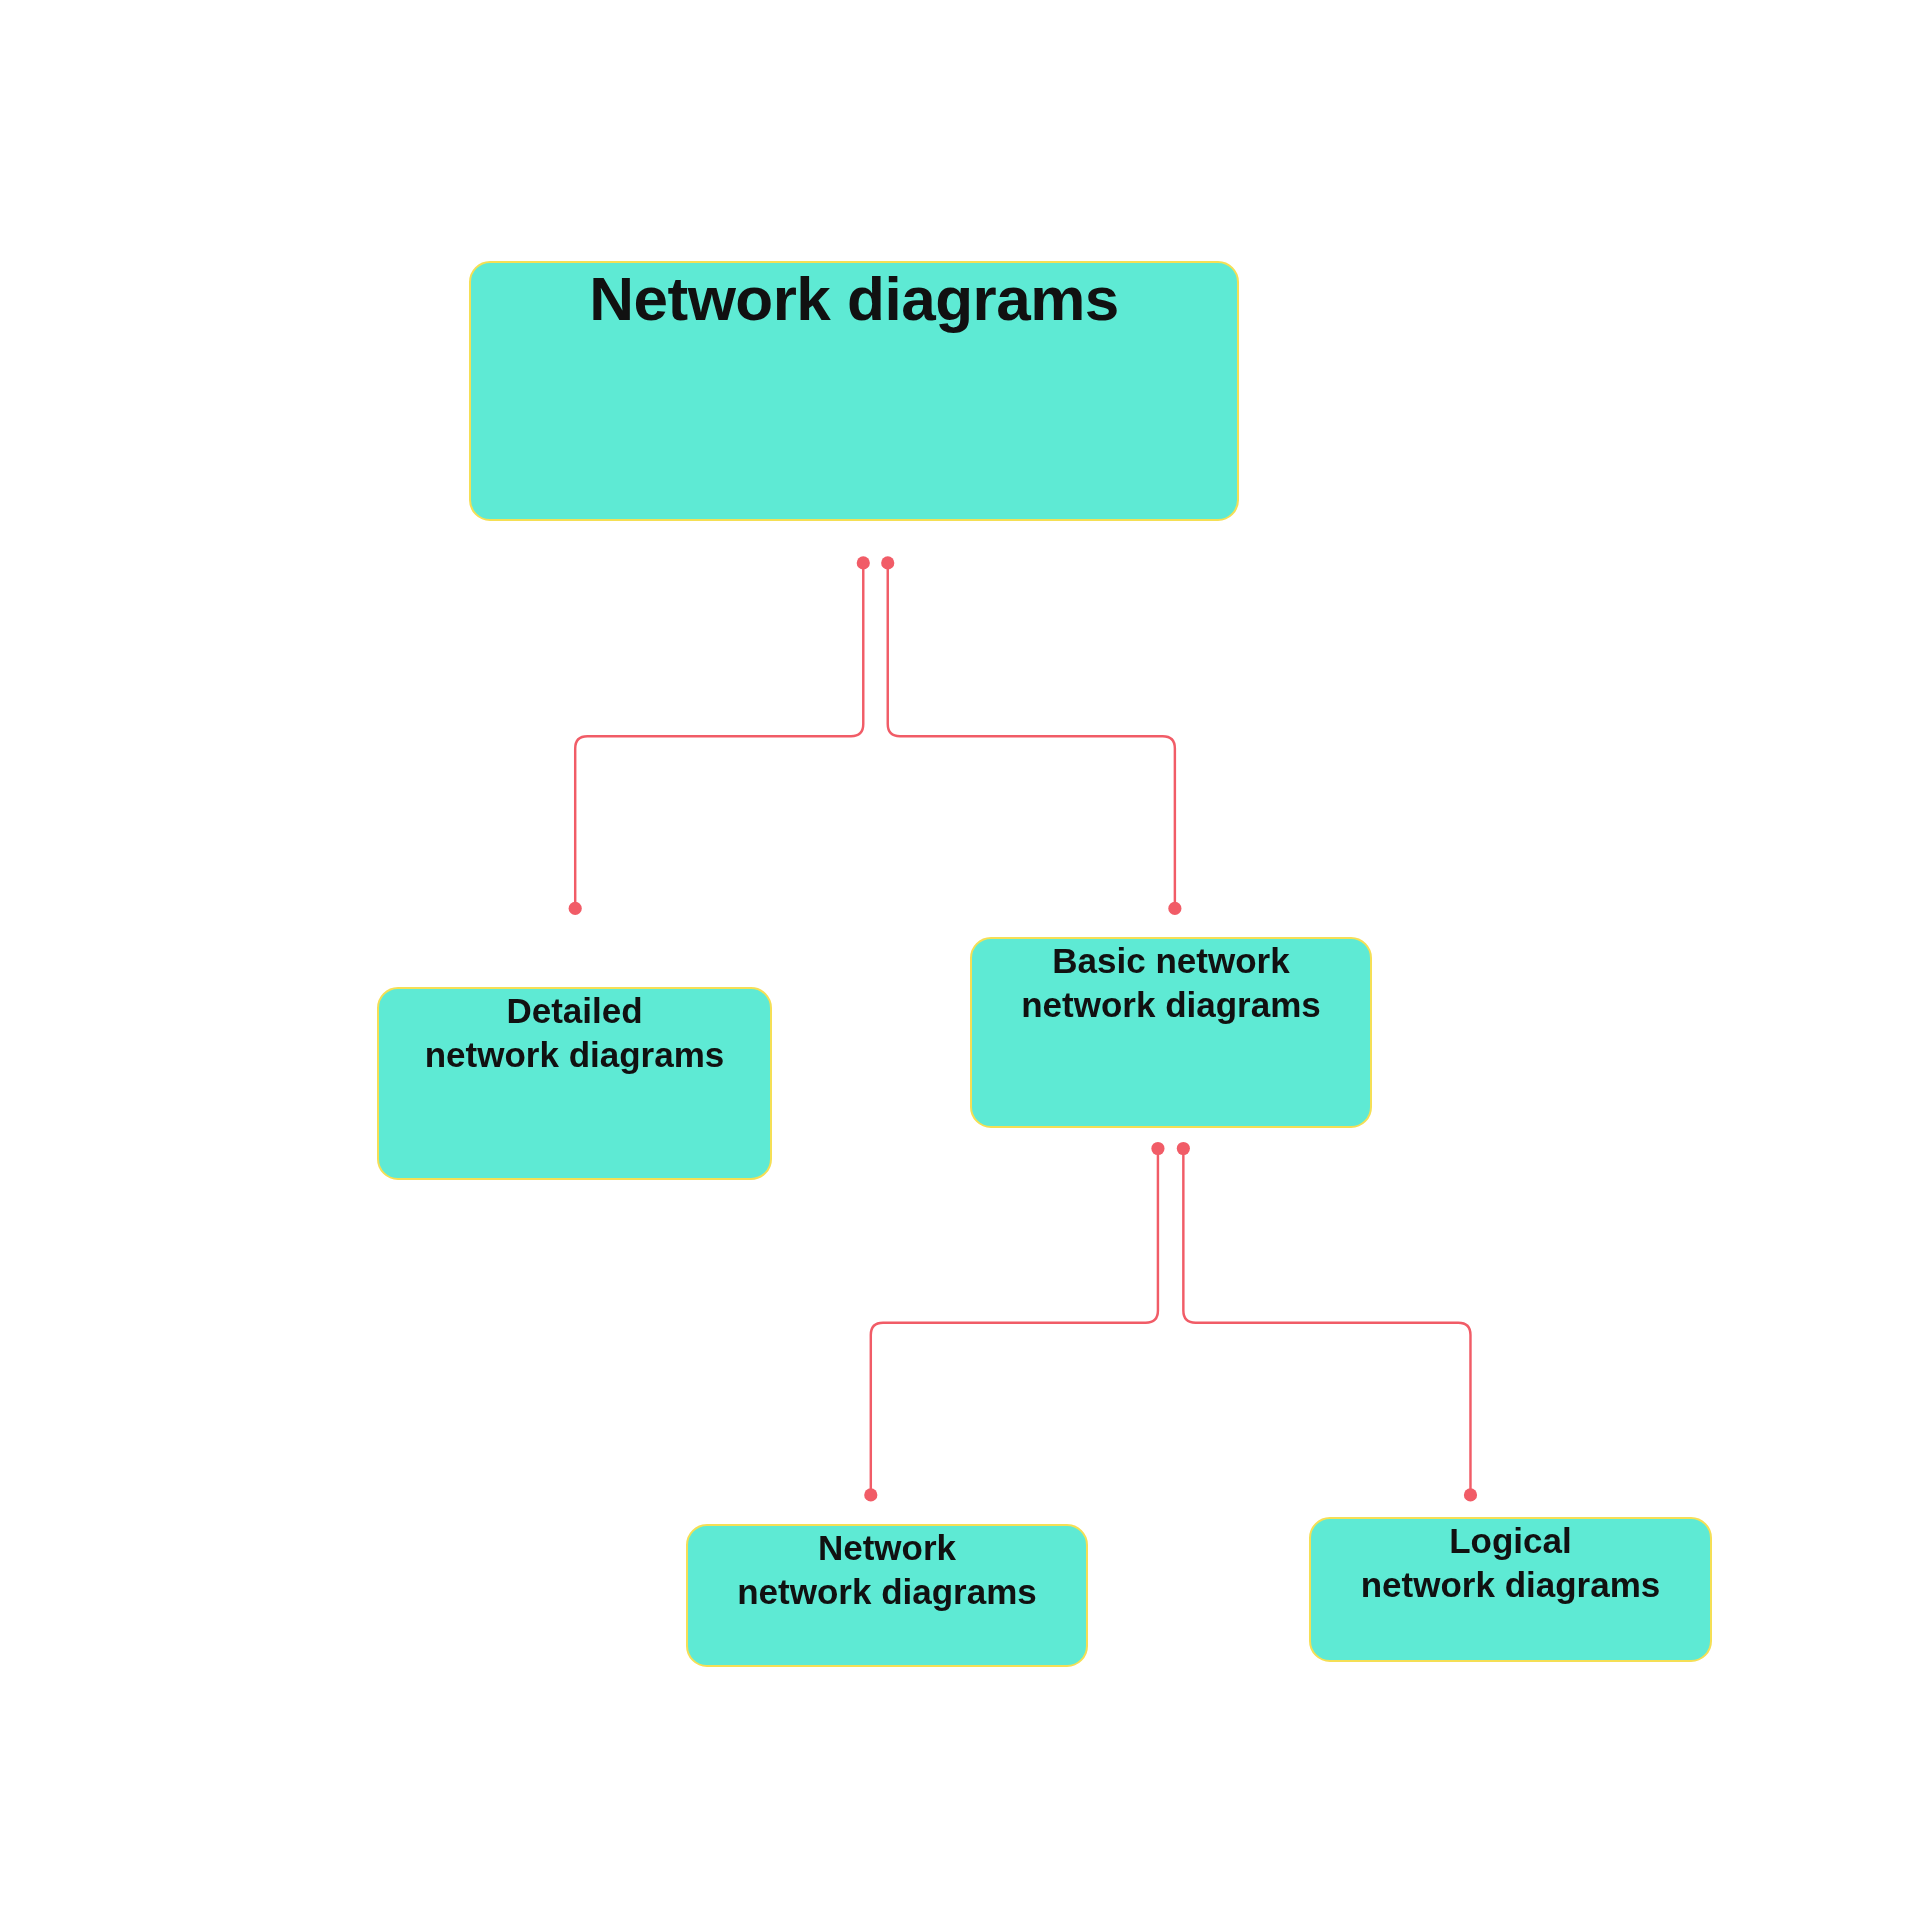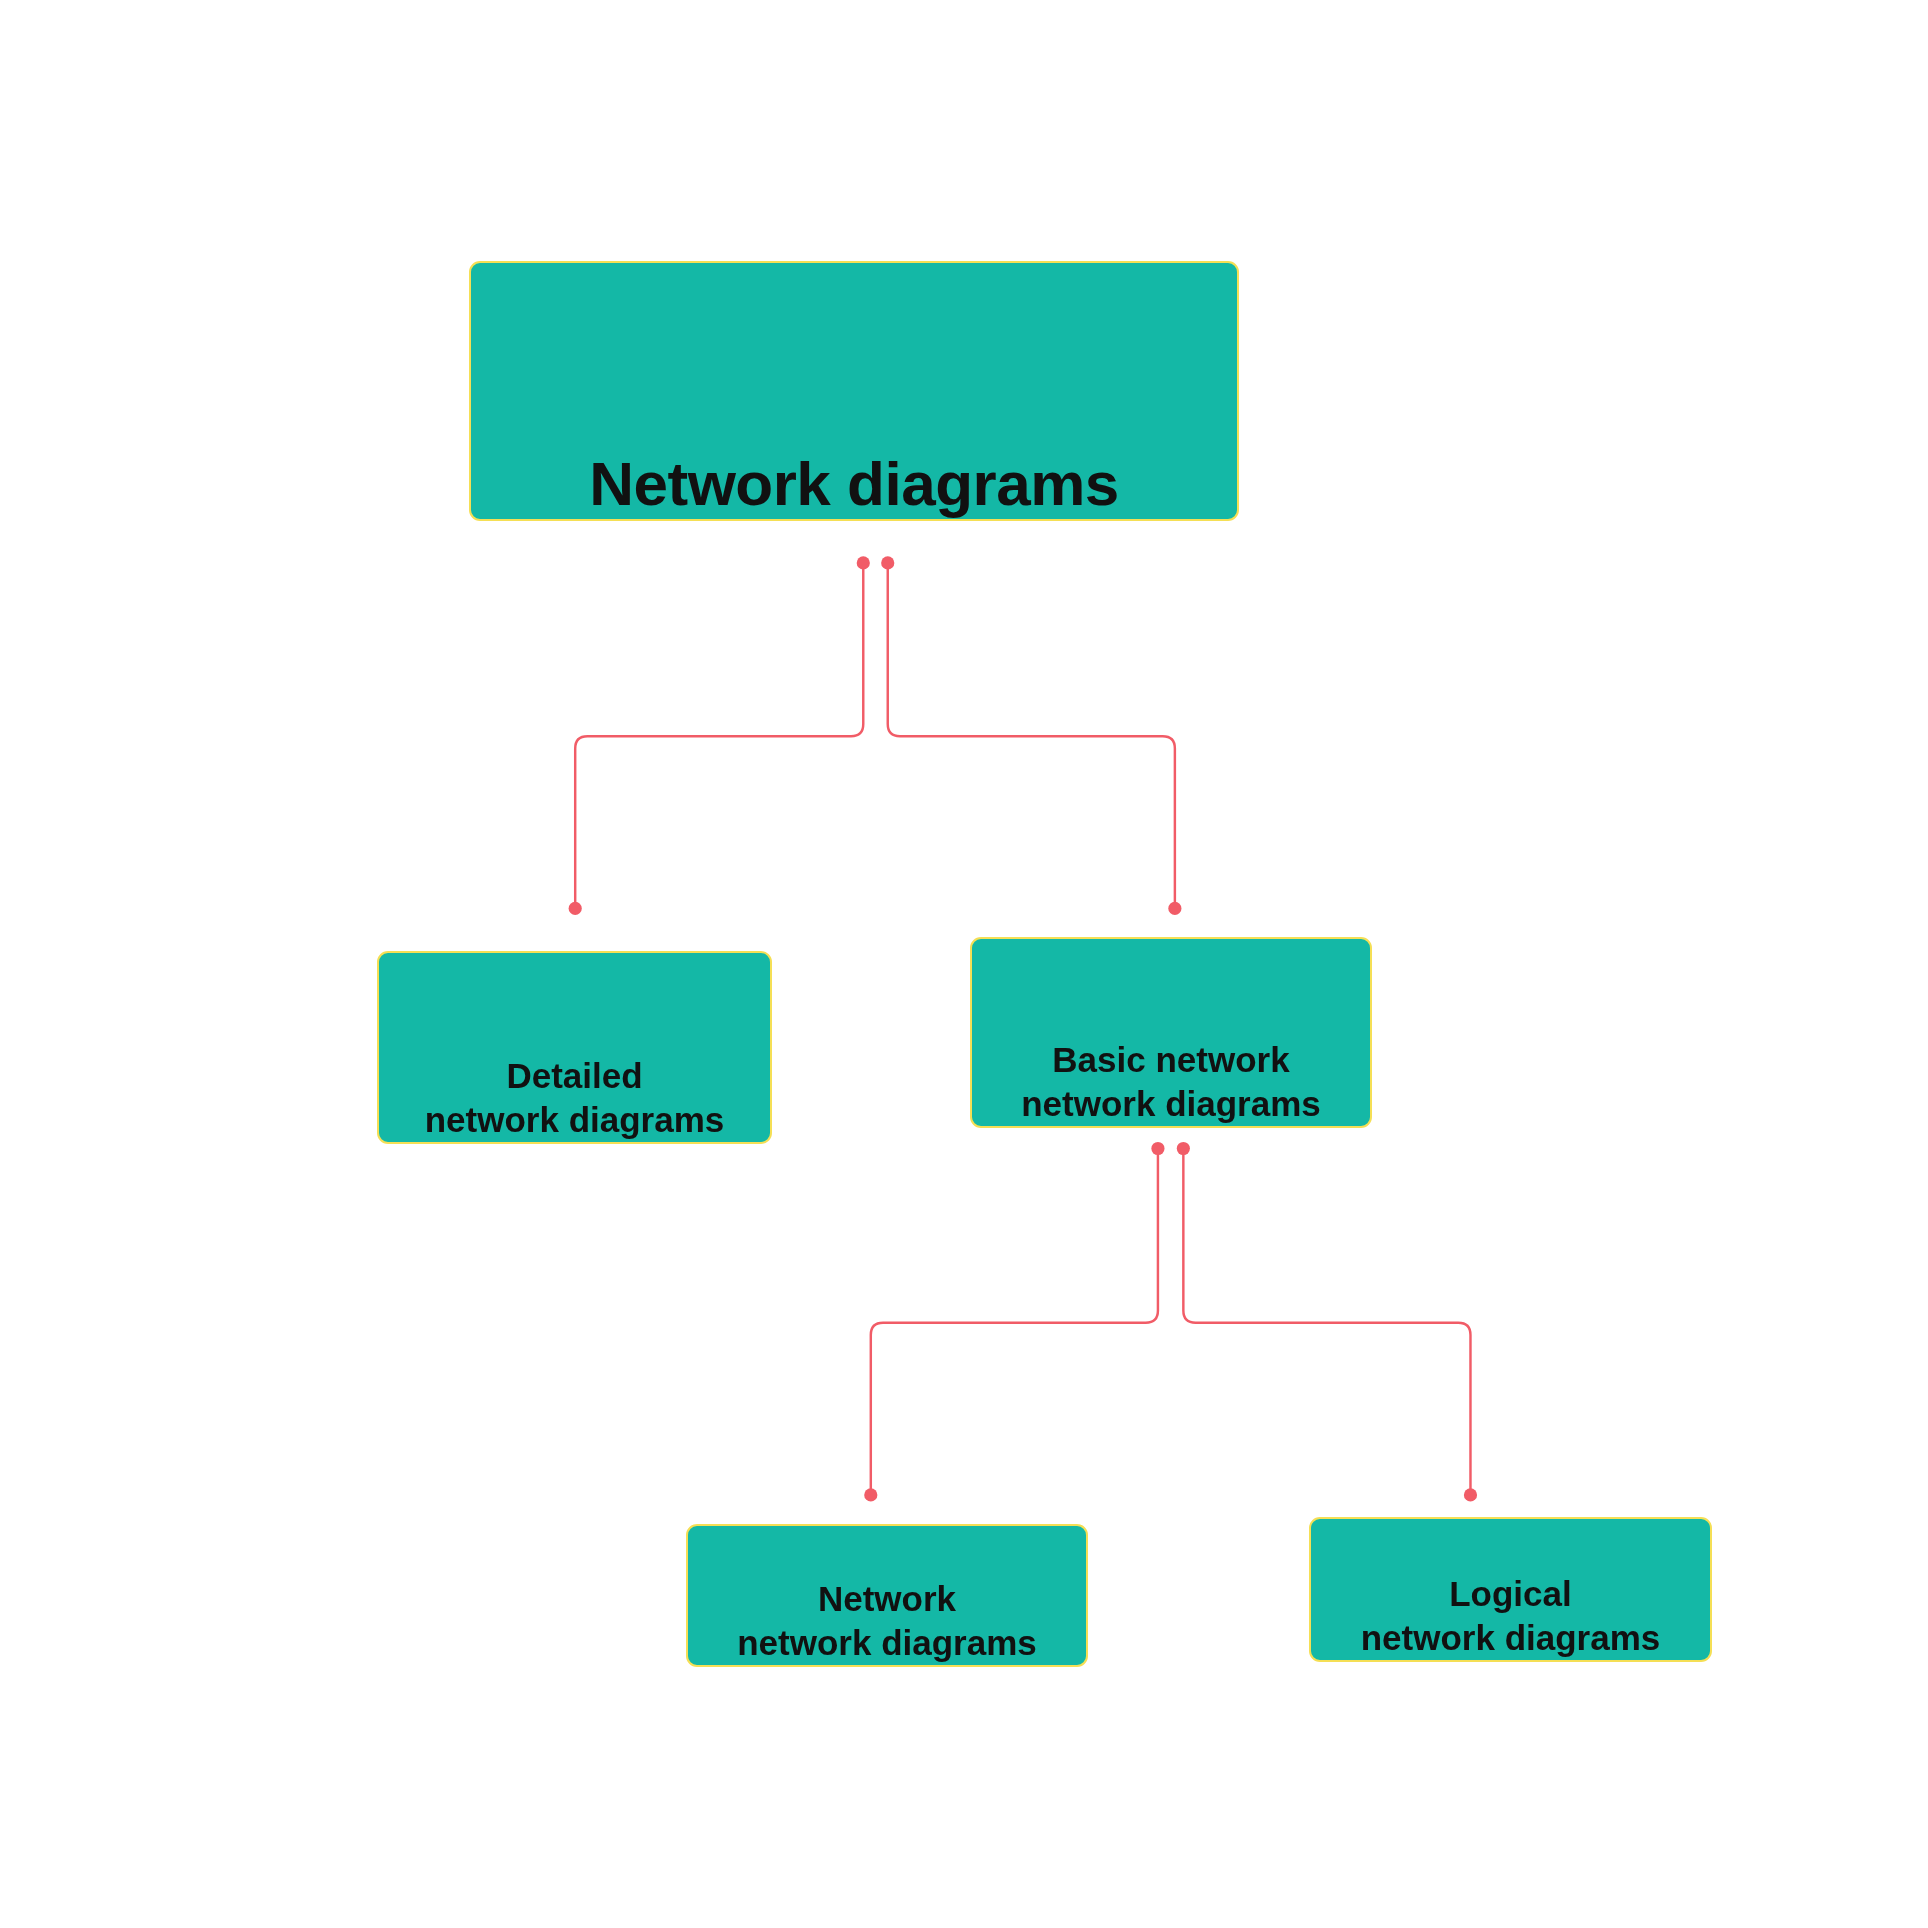--- a/index.html
+++ b/index.html
@@ -20,33 +20,33 @@
   svg.connectors{position:absolute;left:0;top:0;width:1928px;height:1928px;}
   svg.connectors path{
     fill:none;
     stroke:var(--connector-line);
     stroke-width:2.6;
   }
   svg.connectors circle{fill:var(--connector-line);}
   .node{
     position:absolute;
     box-sizing:border-box;
-    background:#14b8a6;
+    background:#5eead4;
     border:2.8px solid var(--box-border);
-    border-radius:11px;
+    border-radius:21px;
     display:flex;
-    align-items:flex-end;
+    align-items:flex-start;
     justify-content:center;
     text-align:center;
     font-weight:700;
     color:var(--node-text);
   }
   .node .line{display:block;}
   #node-root{left:469px;top:261px;width:770px;height:260px;font-size:62px;letter-spacing:-0.5px;}
-  #node-detailed{left:377px;top:951px;width:395px;height:193px;font-size:35px;line-height:44px;}
+  #node-detailed{left:377px;top:987px;width:395px;height:193px;font-size:35px;line-height:44px;}
   #node-basic{left:970px;top:937px;width:402px;height:191px;font-size:35px;line-height:44px;}
   #node-physical{left:686px;top:1524px;width:402px;height:143px;font-size:35px;line-height:44px;}
   #node-logical{left:1266px;top:1517px;width:403px;height:145px;font-size:35px;line-height:44px;margin-left:43px;}
 </style>
 </head>
 <body>
 
 <div id="diagram-canvas">
 
   <svg class="connectors" viewBox="0 0 2048 2048">

